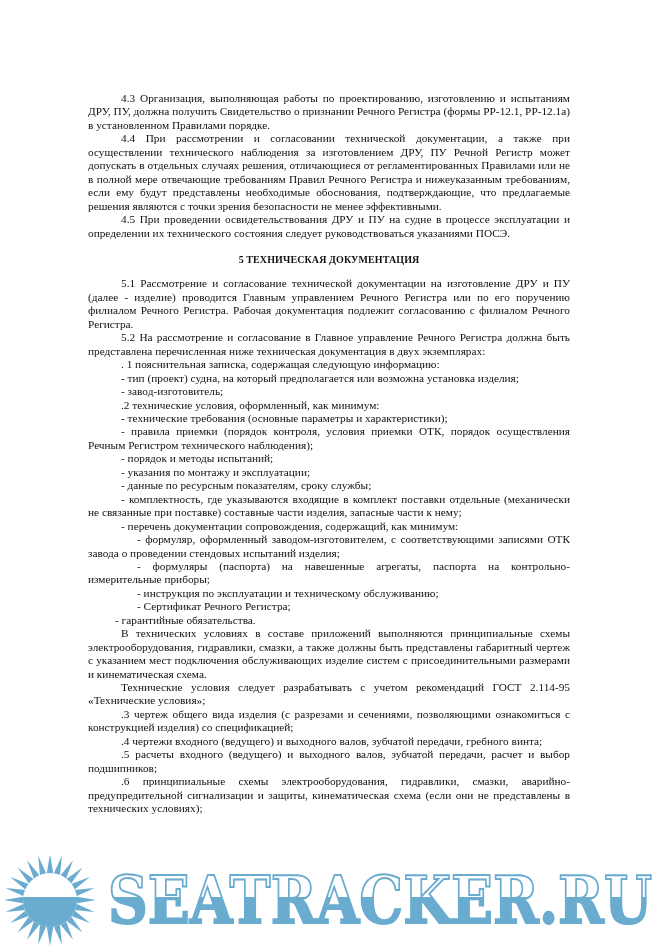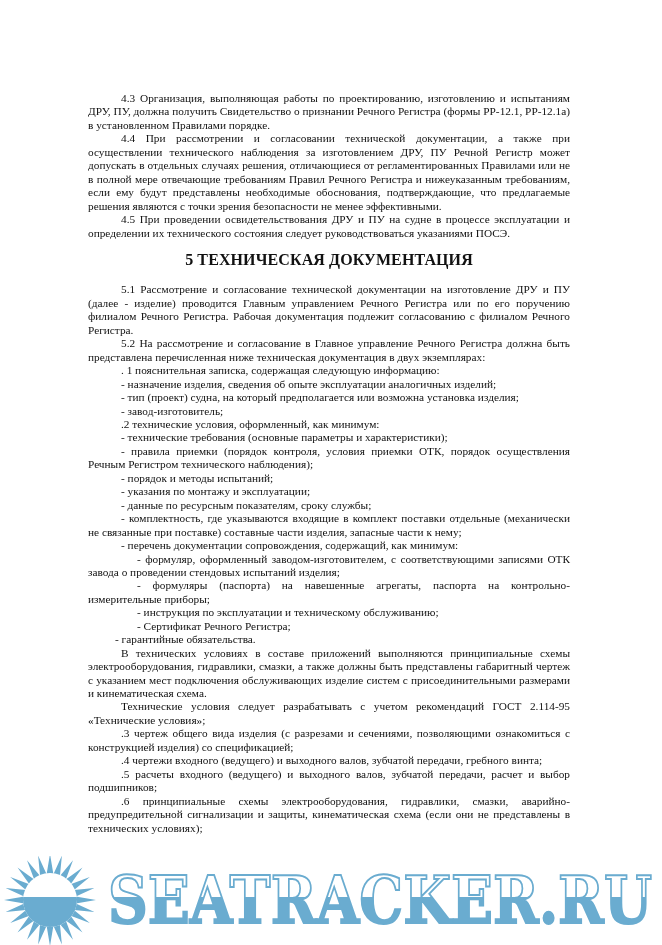--- a/index.html
+++ b/index.html
@@ -7,22 +7,22 @@
     .page {
       position: absolute; left: 88px; top: 92px; width: 482px;
       font-family: "Liberation Serif", "DejaVu Serif", serif;
       font-size: 11.3px; line-height: 13.45px; color: #111;
     }
     .p { margin: 0; text-align: justify; }
     .ind { text-indent: 33px; }
     .ind3 { text-indent: 49px; }
     .ind4 { text-indent: 27px; }
     .heading {
-      text-align: center; font-weight: bold; margin: 13px 0 17px 0;
-      font-size: 16px; letter-spacing: 0.1px;
+      text-align: center; font-weight: bold; margin: 13px 0 11px 0;
+      font-size: 10px; letter-spacing: 0.1px;
     }
     .watermark {
       position: absolute; left: 0; top: 855px; width: 628px; height: 90px;
     }
     .sun { position: absolute; left: 2px; top: 1px; width: 96px; height: 89px; }
     .wm-text {
       position: absolute; left: 106px; top: 870px; width: 550px; height: 56px;
     }
   </style>
 </head>
@@ -32,21 +32,20 @@
   <p class="p ind">4.3 Организация, выполняющая работы по проектированию, изготовлению и испытаниям ДРУ, ПУ, должна получить Свидетельство о признании Речного Регистра (формы РР-12.1, РР-12.1а) в установленном Правилами порядке.</p>
   <p class="p ind">4.4 При рассмотрении и согласовании технической документации, а также при осуществлении технического наблюдения за изготовлением ДРУ, ПУ Речной Регистр может допускать в отдельных случаях решения, отличающиеся от регламентированных Правилами или не в полной мере отвечающие требованиям Правил Речного Регистра и нижеуказанным требованиям, если ему будут представлены необходимые обоснования, подтверждающие, что предлагаемые решения являются с точки зрения безопасности не менее эффективными.</p>
   <p class="p ind">4.5 При проведении освидетельствования ДРУ и ПУ на судне в процессе эксплуатации и определении их технического состояния следует руководствоваться указаниями ПОСЭ.</p>
 
   <p class="p heading">5 ТЕХНИЧЕСКАЯ ДОКУМЕНТАЦИЯ</p>
 
   <p class="p ind">5.1 Рассмотрение и согласование технической документации на изготовление ДРУ и ПУ (далее - изделие) проводится Главным управлением Речного Регистра или по его поручению филиалом Речного Регистра. Рабочая документация подлежит согласованию с филиалом Речного Регистра.</p>
   <p class="p ind">5.2 На рассмотрение и согласование в Главное управление Речного Регистра должна быть представлена перечисленная ниже техническая документация в двух экземплярах:</p>
 
   <p class="p ind">. 1 пояснительная записка, содержащая следующую информацию:</p>
-  <p class="p ind">- назначение изделия, сведения об опыте эксплуатации аналогичных изделий;</p>
   <p class="p ind">- тип (проект) судна, на который предполагается или возможна установка изделия;</p>
   <p class="p ind">- завод-изготовитель;</p>
 
   <p class="p ind">.2 технические условия, оформленный, как минимум:</p>
   <p class="p ind">- технические требования (основные параметры и характеристики);</p>
   <p class="p ind">- правила приемки (порядок контроля, условия приемки ОТК, порядок осуществления Речным Регистром технического наблюдения);</p>
   <p class="p ind">- порядок и методы испытаний;</p>
   <p class="p ind">- указания по монтажу и эксплуатации;</p>
   <p class="p ind">- данные по ресурсным показателям, сроку службы;</p>
   <p class="p ind">- комплектность, где указываются входящие в комплект поставки отдельные (механически не связанные при поставке) составные части изделия, запасные части к нему;</p>

